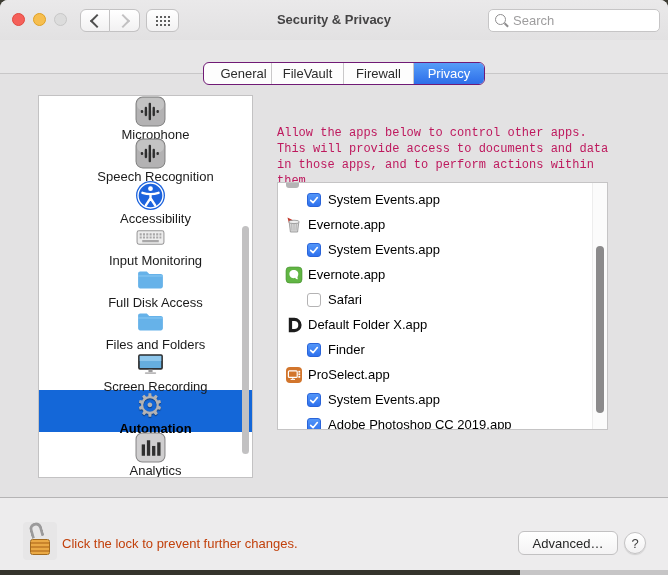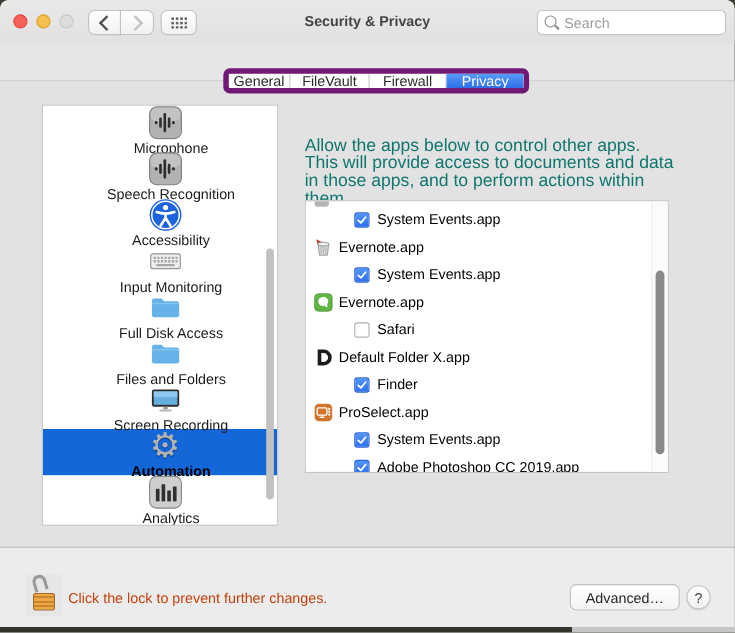--- a/index.html
+++ b/index.html
@@ -38,48 +38,48 @@
   .search input::placeholder{color:#9e9d9e;}
   .mag{position:absolute;left:7px;top:5px;width:9px;height:9px;border:1.6px solid #8f8e8f;
        border-radius:50%;}
   .mag:after{content:"";position:absolute;left:8px;top:9px;width:5px;height:1.6px;
              background:#8f8e8f;transform:rotate(45deg);}
   
   .paneline-top{position:absolute;left:0;right:0;top:73px;height:1px;background:#c8c7c8;}
   .pane{position:absolute;left:0;right:0;top:74px;height:423px;background:#e3e2e3;}
   .paneline-bottom{position:absolute;left:0;right:0;top:497px;height:1px;background:#b5b4b5;}
   .tabs{position:absolute;left:203px;top:62px;height:23px;display:flex;z-index:5;
-        border:5px solid #701a75;border-radius:6px;background:#fdfdfd;overflow:hidden;box-sizing:border-box;}
+        border:1px solid #701a75;border-radius:6px;background:#fdfdfd;overflow:hidden;box-sizing:border-box;padding-left:12px;}
   .tab{display:flex;align-items:center;justify-content:center;font-size:13px;color:#2b2b2b;
        border-right:1px solid #c9c8c9;box-sizing:border-box;}
   .tab:last-child{border-right:none;}
   .tab.selected{background:linear-gradient(#569df8,#2d6ee9);color:#fff;align-items:center;}
   .tab.w1{width:56px}.tab.w2{width:72px}.tab.w3{width:70px}.tab.w4{width:70px}
   
   .sidebar{position:absolute;left:38px;top:95px;width:215px;height:383px;background:#ffffff;
            border:1px solid #c3c2c3;box-sizing:border-box;overflow:hidden;}
   .siderow{height:42px;display:flex;align-items:center;padding-left:9px;box-sizing:border-box;flex-direction:column;}
   .siderow.selected{background:#1467d8;}
   .siderow .ic{width:31px;height:31px;display:flex;align-items:center;justify-content:center;flex:0 0 31px;}
   .siderow .lbl{margin-left:11px;font-size:13px;color:#1b1b1b;white-space:nowrap;}
   .siderow.selected .lbl{color:#000000;font-weight:bold;}
   .gearglyph{font-family:"DejaVu Sans",sans-serif;font-size:31px;line-height:31px;color:#b4b3b4;
              text-shadow:0 1px 1px rgba(0,0,0,.45);}
   .side-thumb{position:absolute;right:3px;top:130px;width:7px;height:228px;background:#c2c1c2;border-radius:4px;}
   
-  .desc{position:absolute;left:277px;top:125px;width:338px;font-size:16px;line-height:16px;color:#0f766e;}
+  .desc{position:absolute;left:277px;top:125px;width:338px;font-size:12px;line-height:16px;color:#be185d;font-family:Liberation Mono, monospace;}
   .applist{position:absolute;left:277px;top:182px;width:331px;height:248px;background:#ffffff;
            border:1px solid #c5c4c5;box-sizing:border-box;overflow:hidden;}
   .list-track{position:absolute;right:0;top:0;bottom:0;width:14px;background:#fbfbfb;border-left:1px solid #ededed;}
   .list-thumb{position:absolute;right:3px;top:63px;width:8px;height:167px;background:#8b8a8b;border-radius:4px;}
   .remnant{position:absolute;left:8px;top:-2px;width:13px;height:7px;background:#b5b4b5;border-radius:0 0 3px 3px;}
   .rows{position:absolute;left:0;top:4px;right:14px;}
   .lrow{height:25px;display:flex;align-items:center;font-size:13px;color:#000;box-sizing:border-box;}
   .lrow.app{padding-left:7px;}
-  .lrow.child{padding-left:44px;}
+  .lrow.child{padding-left:29px;}
   .lrow .aicon{width:18px;height:18px;flex:0 0 18px;display:flex;align-items:center;justify-content:center;}
   .lrow.app .txt{margin-left:5px;white-space:nowrap;}
   .lrow.child .txt{margin-left:7px;white-space:nowrap;}
   .cb{width:14px;height:14px;border-radius:3px;box-sizing:border-box;flex:0 0 14px;
       display:flex;align-items:center;justify-content:center;}
   .cb.on{background:linear-gradient(#5396f8,#2e71ee);border:1px solid #2a64d9;}
   .cb.off{background:#ffffff;border:1px solid #b4b3b4;}
   
   .footer{position:absolute;left:0;right:0;top:498px;height:77px;background:#edeced;}
   .lockwell{position:absolute;left:23px;top:522px;width:34px;height:38px;background:#e7e6e7;border-radius:4px;}

